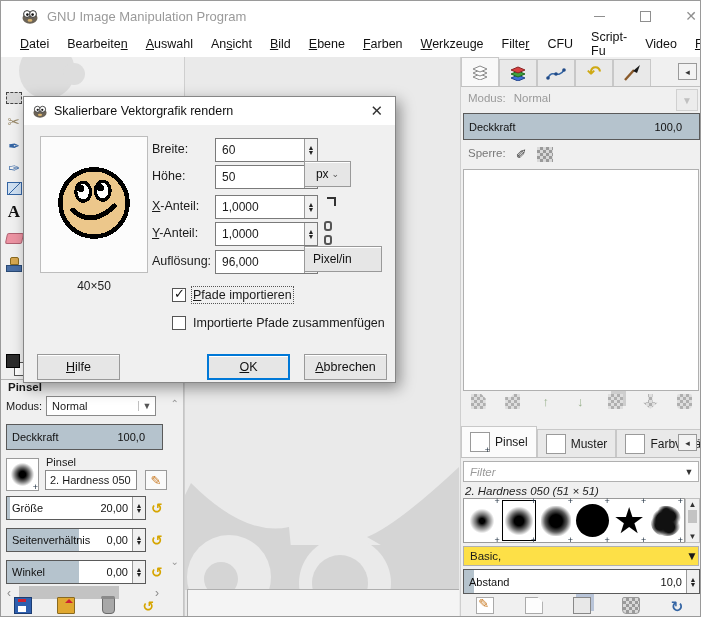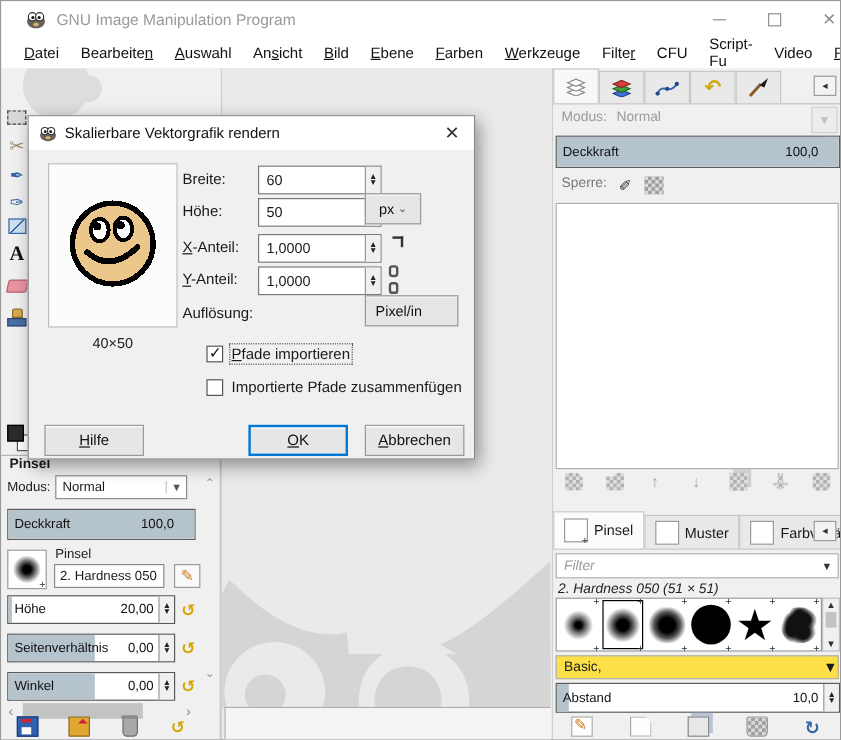--- a/index.html
+++ b/index.html
@@ -288,21 +288,21 @@
           <span>2. Hardness 050</span>
         </div>
       <div class="brush-edit-btn">
           <span class="icon-edit-pencil"></span>
         </div>
     </div>
     <div class="sliders-clip" id="opt-sliders">
         <div class="opt-slider-row" style="top: 2px;">
           <div class="slider">
             <div class="fill" style="width:2%;"></div>
-            <span class="sl-label">Höhe</span>
+            <span class="sl-label">Größe</span>
             <span class="sl-val">20,00</span>
             <span class="spin">
               <i>▲</i>
               <i>▼</i>
             </span>
           </div>
           <span class="reset-glyph">↺</span>
         </div>
         <div class="opt-slider-row" style="top: 34px;">
           <div class="slider">
@@ -543,20 +543,27 @@
           <i>▼</i>
         </span>
     </div>
     <div class="chain">
       <span class="c-top"></span>
         <span class="link l1"></span>
         <span class="link l2"></span>
         <span class="c-bot"></span>
     </div>
     <span class="fld-label" style="top:157px;">Auflösung:</span>
+    <div class="fld-input" style="top:153px;">
+      <span class="val">96,000</span>
+      <span class="spin">
+          <i>▲</i>
+          <i>▼</i>
+        </span>
+    </div>
     <div class="gtk-btn res-btn">
       <span>Pixel/in</span>
     </div>
 
     <div class="cb-row focused" style="top:191px;">
       <span class="cb-box checked"></span>
       <span class="cb-label"><u>P</u>fade importieren</span>
     </div>
     <div class="cb-row" style="top:219px;">
       <span class="cb-box"></span>

